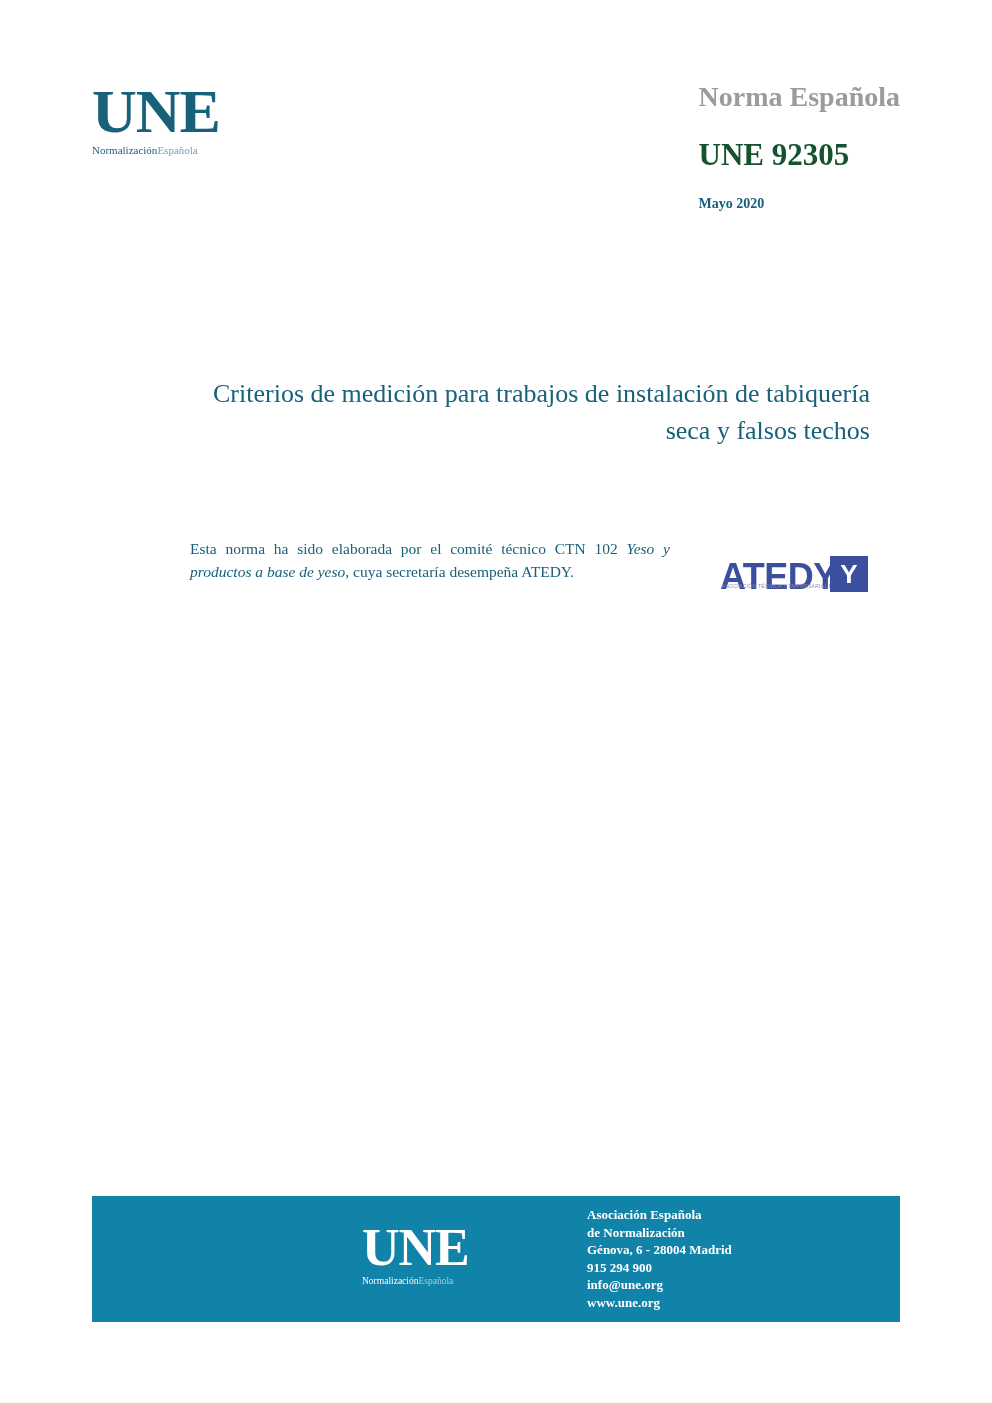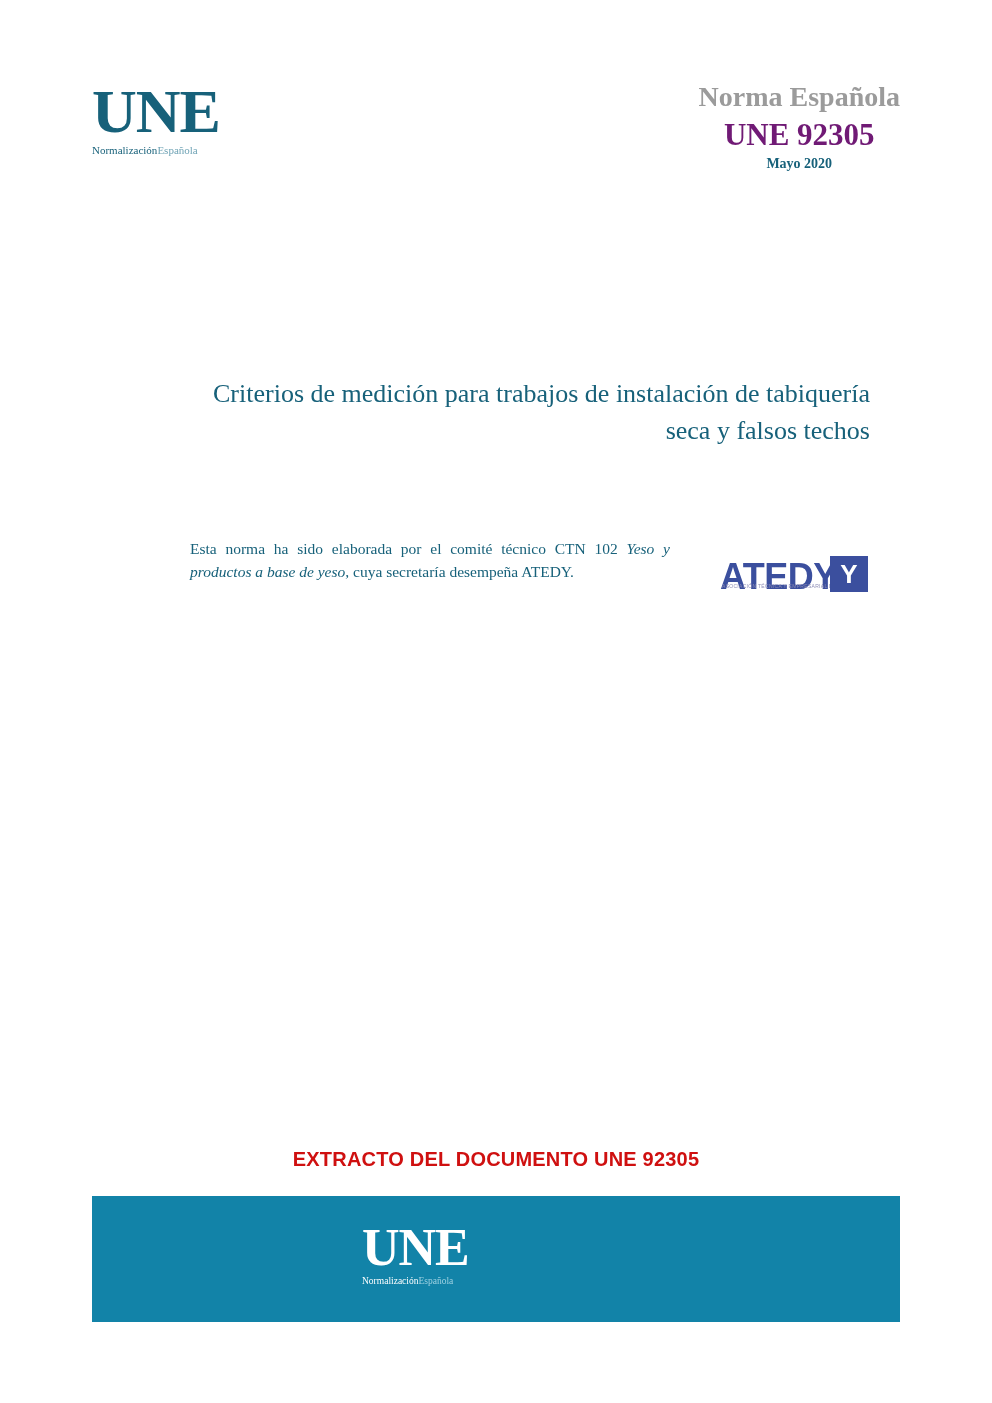--- a/index.html
+++ b/index.html
@@ -53,42 +53,43 @@
     letter-spacing: 0px;
   }
   .une-sub .light {
     color: #6fa3b5;
   }
 
   .header-right {
     position: absolute;
     right: 0;
     top: 0;
-    text-align: center;
+    text-align: left;
   }
   .norma-espanola {
     font-family: "Liberation Serif", serif;
     font-weight: bold;
     font-size: 28px;
     color: #9b9b9b;
     line-height: 34px;
   }
   .norma-num {
     font-family: "Liberation Serif", serif;
     font-weight: bold;
     font-size: 31px;
-    color: #701a75;
+    color: #14532d;
     line-height: 42px;
+    margin-top: 20px;
   }
   .norma-date {
     font-family: "Liberation Serif", serif;
     font-weight: bold;
     font-size: 14px;
     color: #17617a;
-    margin-top: 0;
+    margin-top: 20px;
   }
 
   
   .title-block {
     position: absolute;
     top: 375px;
     left: 190px;
     width: 680px;
     text-align: right;
   }
@@ -260,22 +261,29 @@
   </div>
 
   <div class="atedy-logo">
     <div class="atedy-word">ATEDY</div>
     <div class="atedy-tag">ASOCIACIÓN TÉCNICA Y EMPRESARIAL DEL YESO</div>
     <div class="atedy-badge">
       <div class="atedy-badge-glyph">Y</div>
     </div>
   </div>
 
-  <div class="extract-line">EXTRACTO DEL DOCUMENTO UNE 92305</div>
 
   <div class="footer">
     <div class="footer-logo">
       <div class="footer-wordmark">UNE</div>
       <div class="footer-sub"><span>Normalización</span><span class="light">Española</span></div>
     </div>
+    <div class="footer-address">
+      <div>Asociación Española</div>
+      <div>de Normalización</div>
+      <div>Génova, 6 - 28004 Madrid</div>
+      <div>915 294 900</div>
+      <div>info@une.org</div>
+      <div>www.une.org</div>
+    </div>
   </div>
 
 </div>
 
 </body></html>

